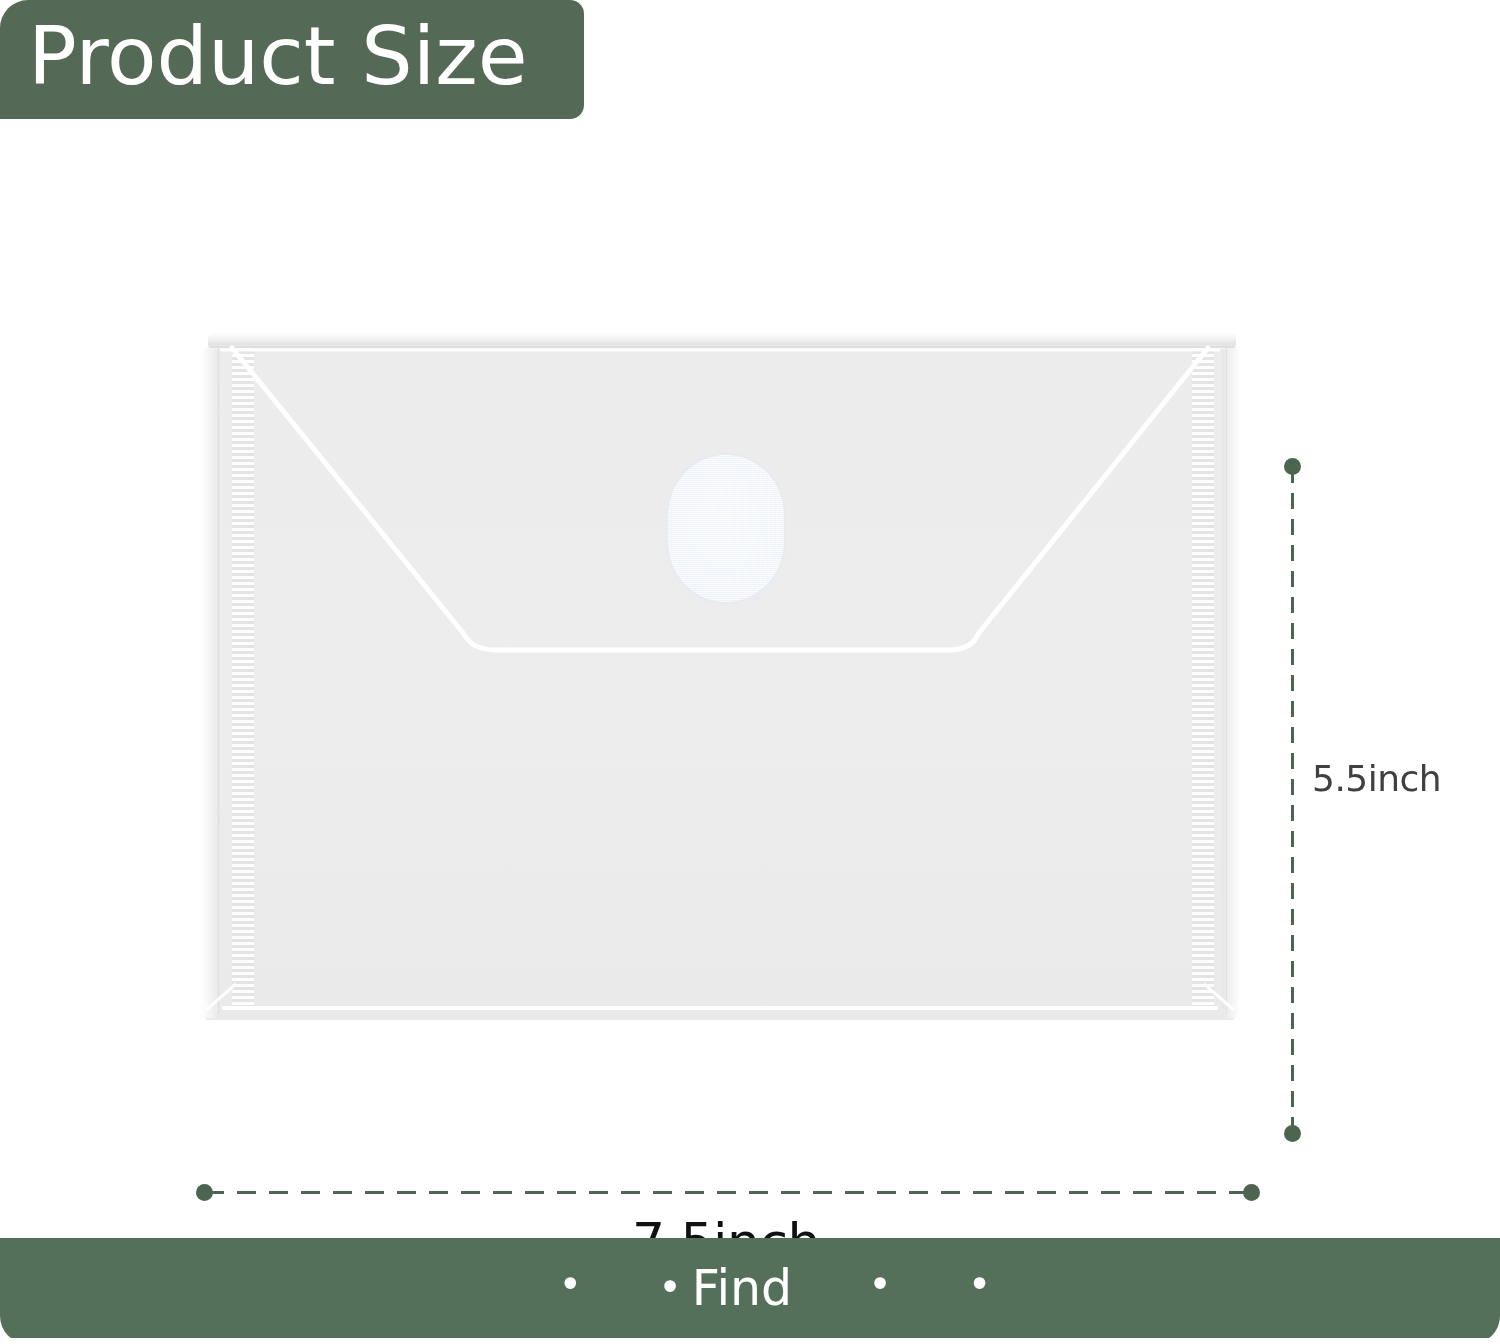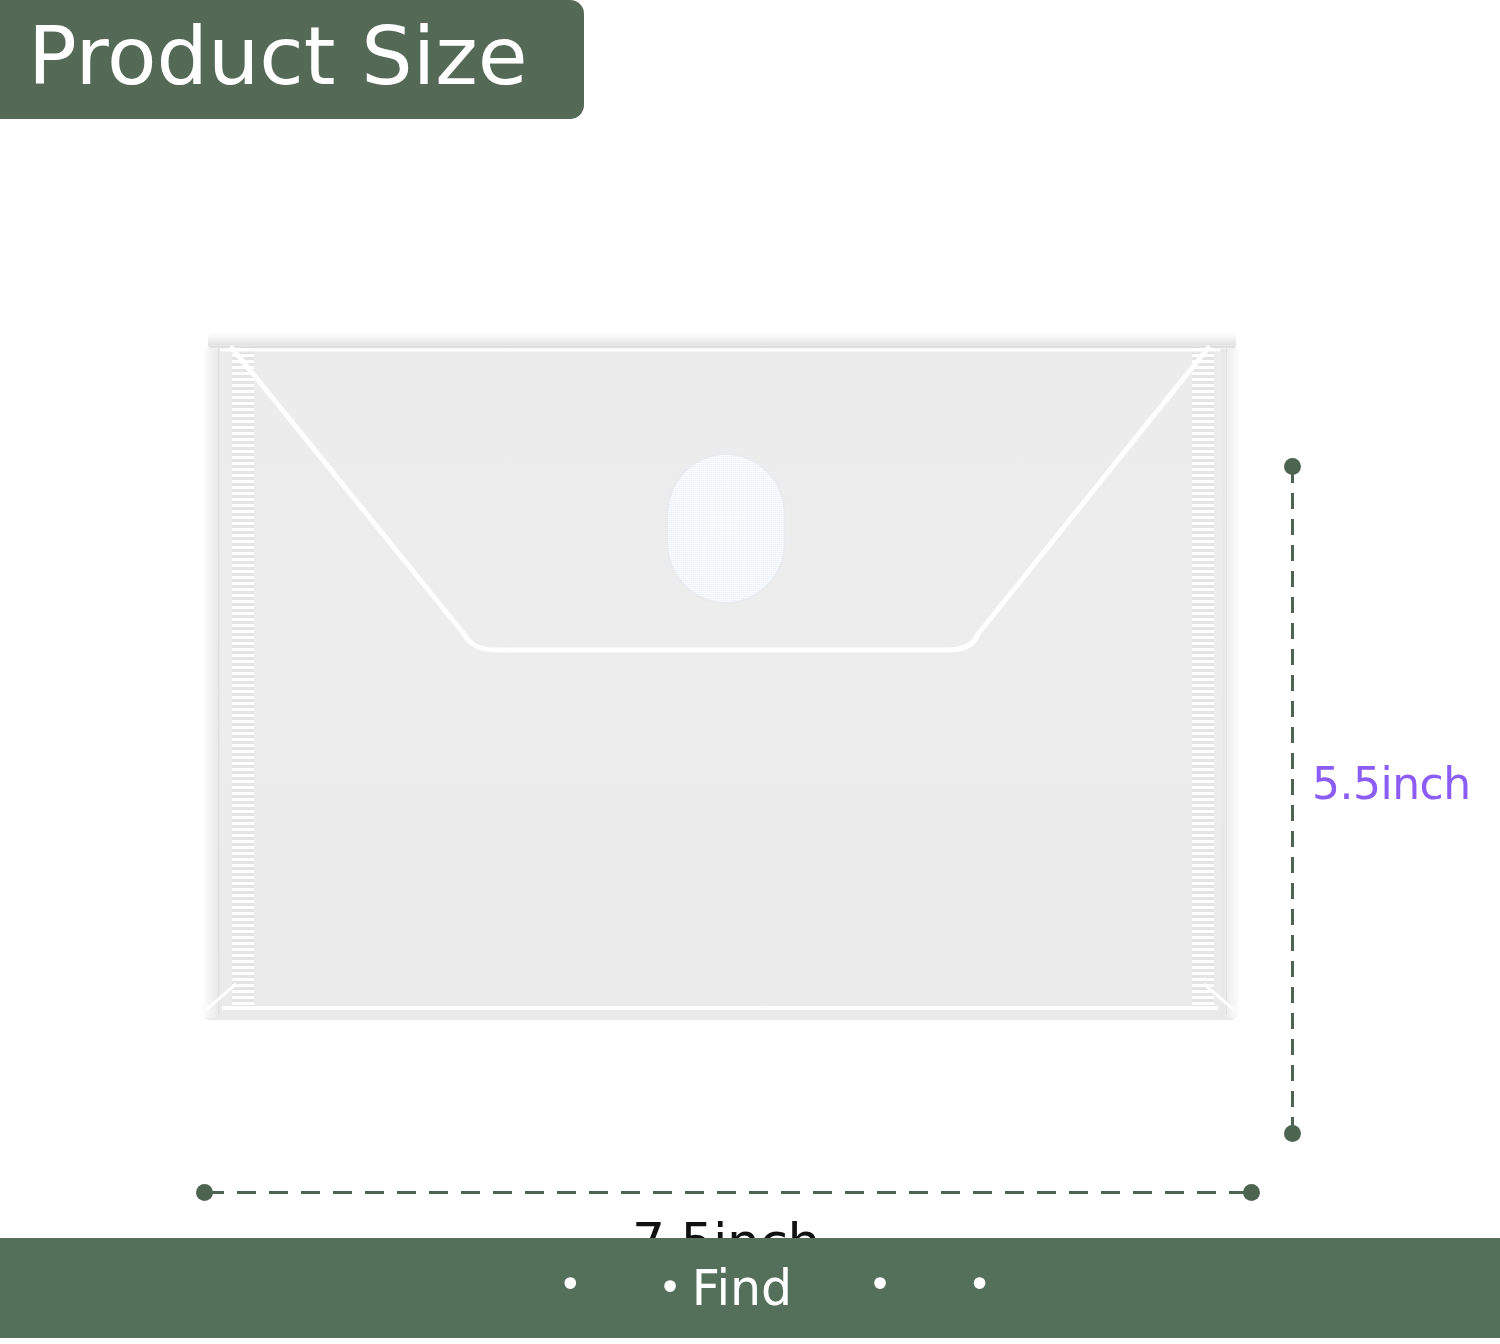--- a/index.html
+++ b/index.html
@@ -10,20 +10,21 @@
   }
   body {
     font-family: "Liberation Sans", sans-serif;
   }
   #page {
     position: relative;
     width: 1500px;
     height: 1344px;
     background: #ffffff;
     overflow: hidden;
+    border-radius: 28px;
   }
 
   
   #header-badge {
     position: absolute;
     left: -14px;
     top: 0px;
     width: 598px;
     height: 119px;
     background: #546A56;
@@ -178,22 +179,22 @@
     border-radius: 50%;
     background: #4D6450;
   }
   #dim-vertical .dot-start { left: -4px; top: 0px; }
   #dim-vertical .dot-end   { left: -4px; bottom: 0px; }
 
   #dim-vertical-label {
     position: absolute;
     left: 1312px;
     top: 638px;
-    font-size: 44px;
-    color: #8b5cf6;
+    font-size: 36px;
+    color: #404040;
     white-space: nowrap;
     letter-spacing: -0.5px;
     font-family: "DejaVu Sans", sans-serif;
   }
 
   #dim-horizontal {
     position: absolute;
     left: 196px;
     top: 1068px;
     width: 1064px;

